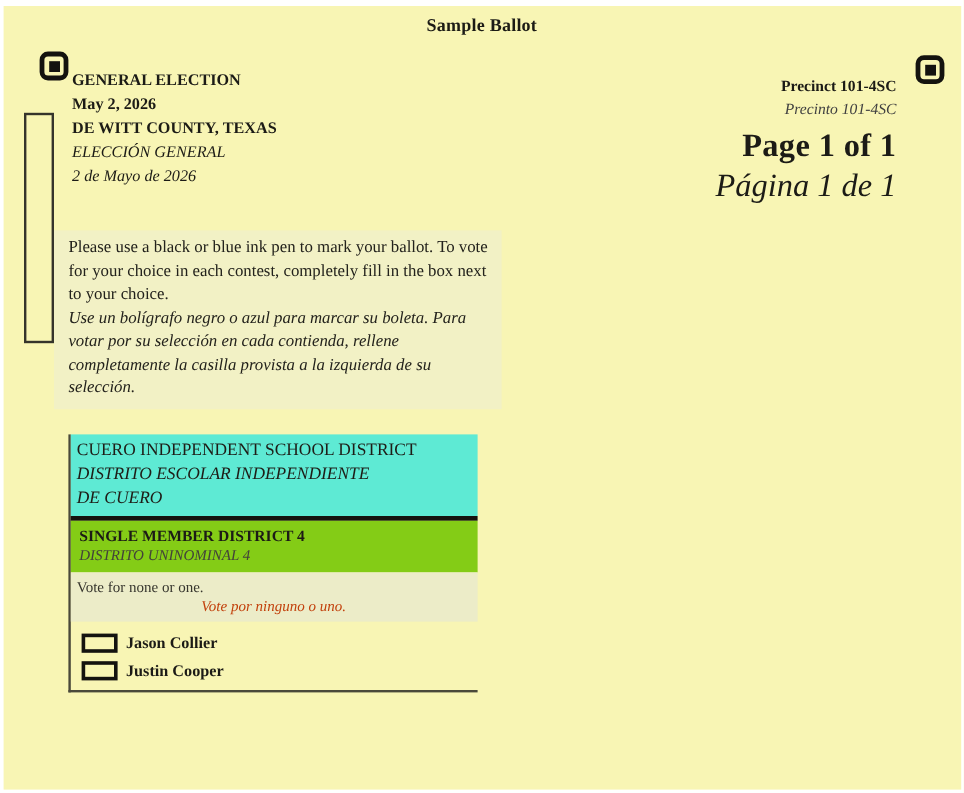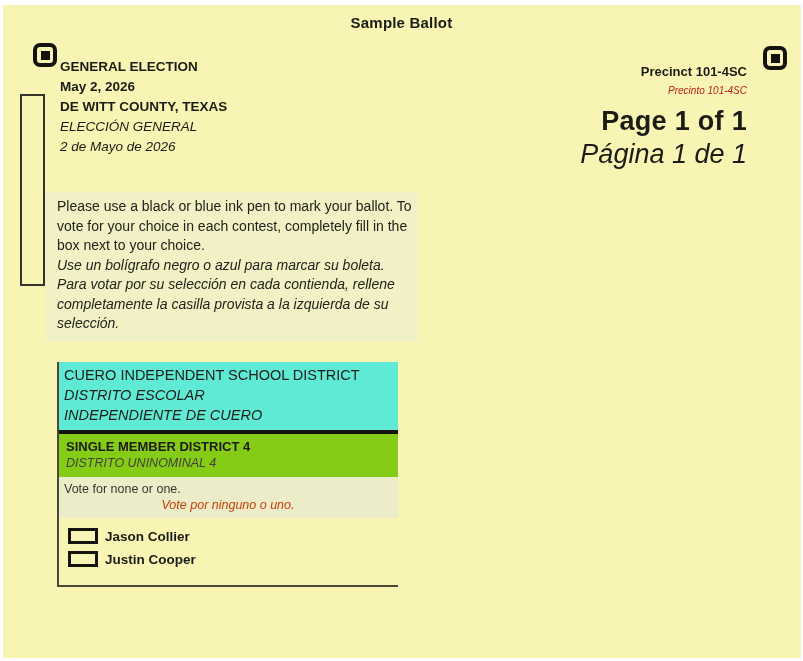--- a/index.html
+++ b/index.html
@@ -1,15 +1,15 @@
 <!DOCTYPE html>
 <html><head>
 <meta charset="utf-8">
 <style>
-  * { margin:0; padding:0; box-sizing:border-box; }
+  * { margin:0; padding:0; box-sizing:border-box;font-family:Liberation Serif, serif; }
   html,body { width:803px; height:661px; }
   body { font-family:"Liberation Sans", sans-serif; background:#ffffff; }
   .page { position:relative; width:803px; height:661px; background:#ffffff; overflow:hidden; }
   .sheet { position:absolute; left:3px; top:5px; right:2px; bottom:3px; background:#f8f5b4; }
 
   .title { position:absolute; left:0; right:0; top:14px; text-align:center;
            font-size:15px; font-weight:bold; color:#1c1b16; letter-spacing:.2px; }
 
   .reg-mark { position:absolute; width:24px; height:24px; border:4px solid #14130f;
               border-radius:7px; background:transparent; }
@@ -21,42 +21,42 @@
   .timing-box { position:absolute; left:20px; top:94px; width:25px; height:192px;
                 border:2px solid #35342b; }
 
   .hdr-left { position:absolute; left:60px; top:57px; color:#1c1b16;
               font-size:13.5px; line-height:20px; }
   .hdr-left .b { font-weight:bold; }
   .hdr-left .i { font-style:italic; }
 
   .hdr-right { position:absolute; right:56px; top:62px; text-align:right; color:#1c1b16; }
   .hdr-right .precinct-en { font-weight:bold; font-size:13px; line-height:19px; }
-  .hdr-right .precinct-es { font-style:italic; font-size:10px; line-height:19px; color:#b91c1c; margin-bottom:6px; }
+  .hdr-right .precinct-es { font-style:italic; font-size:13px; line-height:19px; color:#404040; margin-bottom:6px; }
   .hdr-right .page-en { font-weight:bold; font-size:27px; line-height:31px; letter-spacing:.3px; }
   .hdr-right .page-es { font-style:italic; font-size:27px; line-height:34px; }
 
   .instructions { position:absolute; left:45px; top:192px; width:373px;
                   background:#f2f1c5; padding:5px 6px 7px 12px;
                   font-size:14px; line-height:19.5px; color:#23221c; }
   .instructions .es { font-style:italic; }
 
   .contest { position:absolute; left:57px; top:362px; width:341px;
              border-left:2px solid #4a493a; border-bottom:2px solid #4a493a; }
   .c-header { background:#5eead4; padding:3px 6px 5px 5px;
               font-size:14.5px; line-height:20px; color:#1e1d17; }
   .c-header .es { font-style:italic; max-width:262px; }
   .c-rule { height:4px; background:#14130f; }
   .c-office { background:#84cc16; padding:5px 6px 6px 7px; }
   .c-office .en { font-weight:bold; font-size:13px; line-height:15px; color:#1c1b16; }
   .c-office .es { font-style:italic; font-size:12.5px; line-height:15px; color:#43423a; margin-top:2px; }
   .c-vote { background:#ececc8; padding:4px 6px 5px 5px; }
   .c-vote .en { font-size:12.5px; line-height:16px; color:#37362e; }
   .c-vote .es { font-style:italic; font-size:12.5px; line-height:16px; color:#c2410c;text-align:center; }
-  .c-candidates { padding:10px 0 18px 9px; }
+  .c-candidates { padding:10px 0 8px 9px; }
   .cand-row { display:flex; align-items:center; margin-bottom:7px; }
   .cand-row:last-child { margin-bottom:0; }
   .cand-box { width:30px; height:16px; border:3px solid #14130f; background:transparent;
               margin-right:7px; flex:0 0 auto; }
   .cand-name { font-weight:bold; font-size:13.5px; color:#1c1b16; }
 </style>
 </head>
 <body>
 
 <div class="page">

